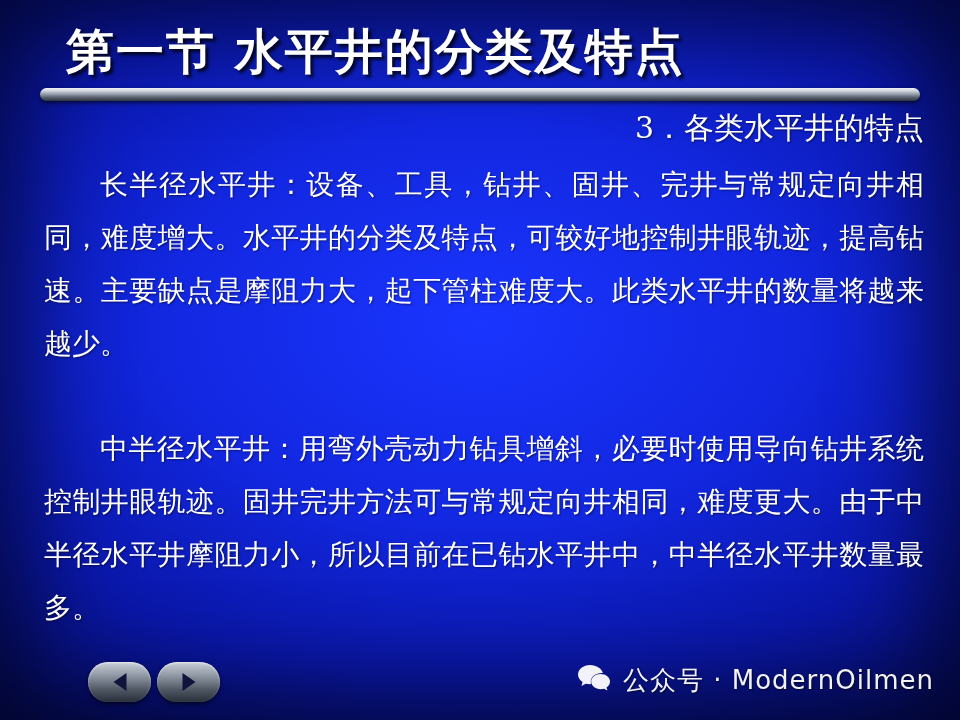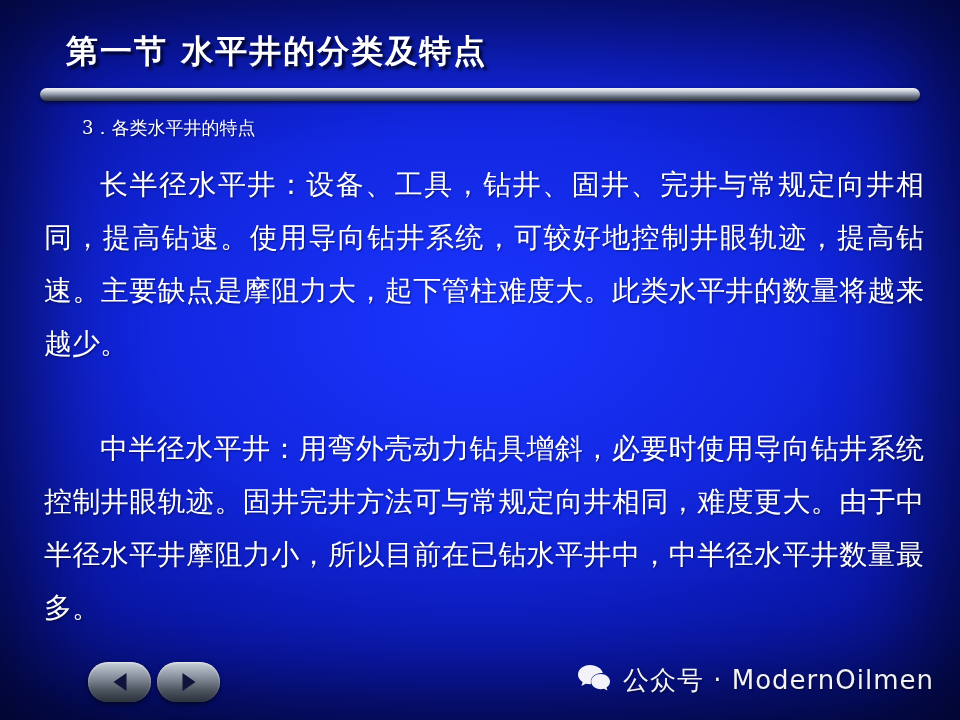--- a/index.html
+++ b/index.html
@@ -34,21 +34,21 @@
   .title-area {
     position: absolute;
     left: 40px;
     top: 26px;
     width: 880px;
   }
 
   .slide-title {
     font-family: "DejaVu Serif", "Liberation Serif", serif;
     font-weight: bold;
-    font-size: 32px;
+    font-size: 48px;
     line-height: 50px;
     color: #ffffff;
     letter-spacing: 2px;
     text-shadow: 3px 3px 3px rgba(0,0,0,0.75);
     padding-left: 26px;
     white-space: nowrap;
   }
 
   .title-rule {
     position: absolute;
@@ -64,25 +64,26 @@
 
   .body-area {
     position: absolute;
     left: 44px;
     top: 108px;
     width: 880px;
   }
 
   .sub-head {
     font-family: "DejaVu Serif", "Liberation Serif", serif;
-    font-size: 18px;
+    font-size: 30px;
     line-height: 40px;
     color: #ffffff;
     padding-left: 38px;
     text-shadow: 1px 1px 2px rgba(0,0,0,0.5);
+    text-align: right;
   }
 
   .para {
     font-family: "DejaVu Serif", "Liberation Serif", serif;
     font-size: 28px;
     line-height: 53px;
     color: #ffffff;
     text-shadow: 1px 1px 2px rgba(0,0,0,0.5);
     text-align: justify;
     text-justify: inter-character;
@@ -158,21 +159,21 @@
 
 <div id="slide">
 
   <div class="title-area">
     <div class="slide-title">第一节  水平井的分类及特点</div>
     <div class="title-rule"></div>
   </div>
 
   <div class="body-area">
     <div class="sub-head">3．各类水平井的特点</div>
-    <div class="para p1">长半径水平井：设备、工具，钻井、固井、完井与常规定向井相同，提高钻速。使用导向钻井系统，可较好地控制井眼轨迹，提高钻速。主要缺点是摩阻力大，起下管柱难度大。此类水平井的数量将越来越少。</div>
+    <div class="para p1">长半径水平井：设备、工具，钻井、固井、完井与常规定向井相同，难度增大。水平井的分类及特点，可较好地控制井眼轨迹，提高钻速。主要缺点是摩阻力大，起下管柱难度大。此类水平井的数量将越来越少。</div>
     <div class="para p2">中半径水平井：用弯外壳动力钻具增斜，必要时使用导向钻井系统控制井眼轨迹。固井完井方法可与常规定向井相同，难度更大。由于中半径水平井摩阻力小，所以目前在已钻水平井中，中半径水平井数量最多。</div>
   </div>
 
   <div class="nav-buttons">
     <div class="nav-btn prev">
       <span class="tri"></span>
     </div>
     <div class="nav-btn next">
       <span class="tri"></span>
     </div>

